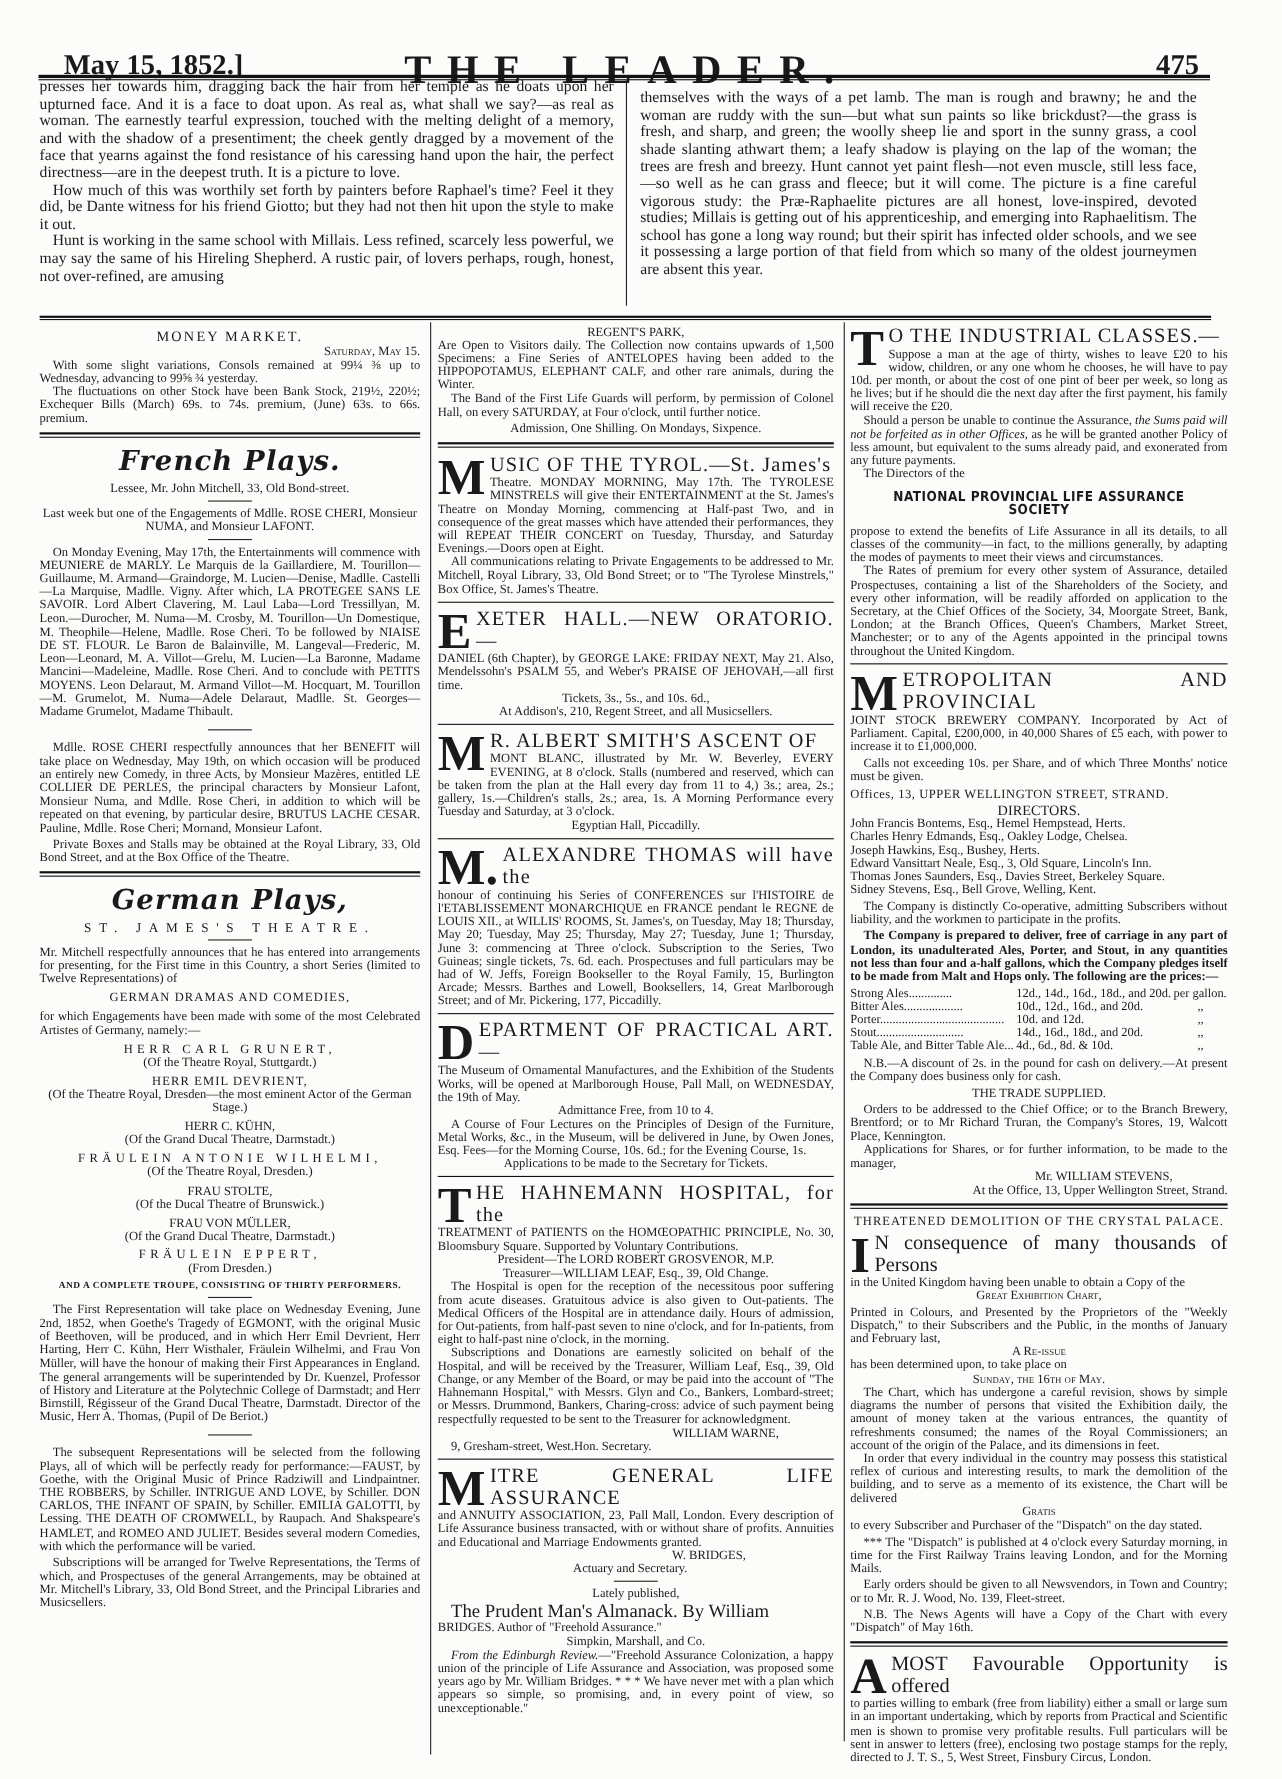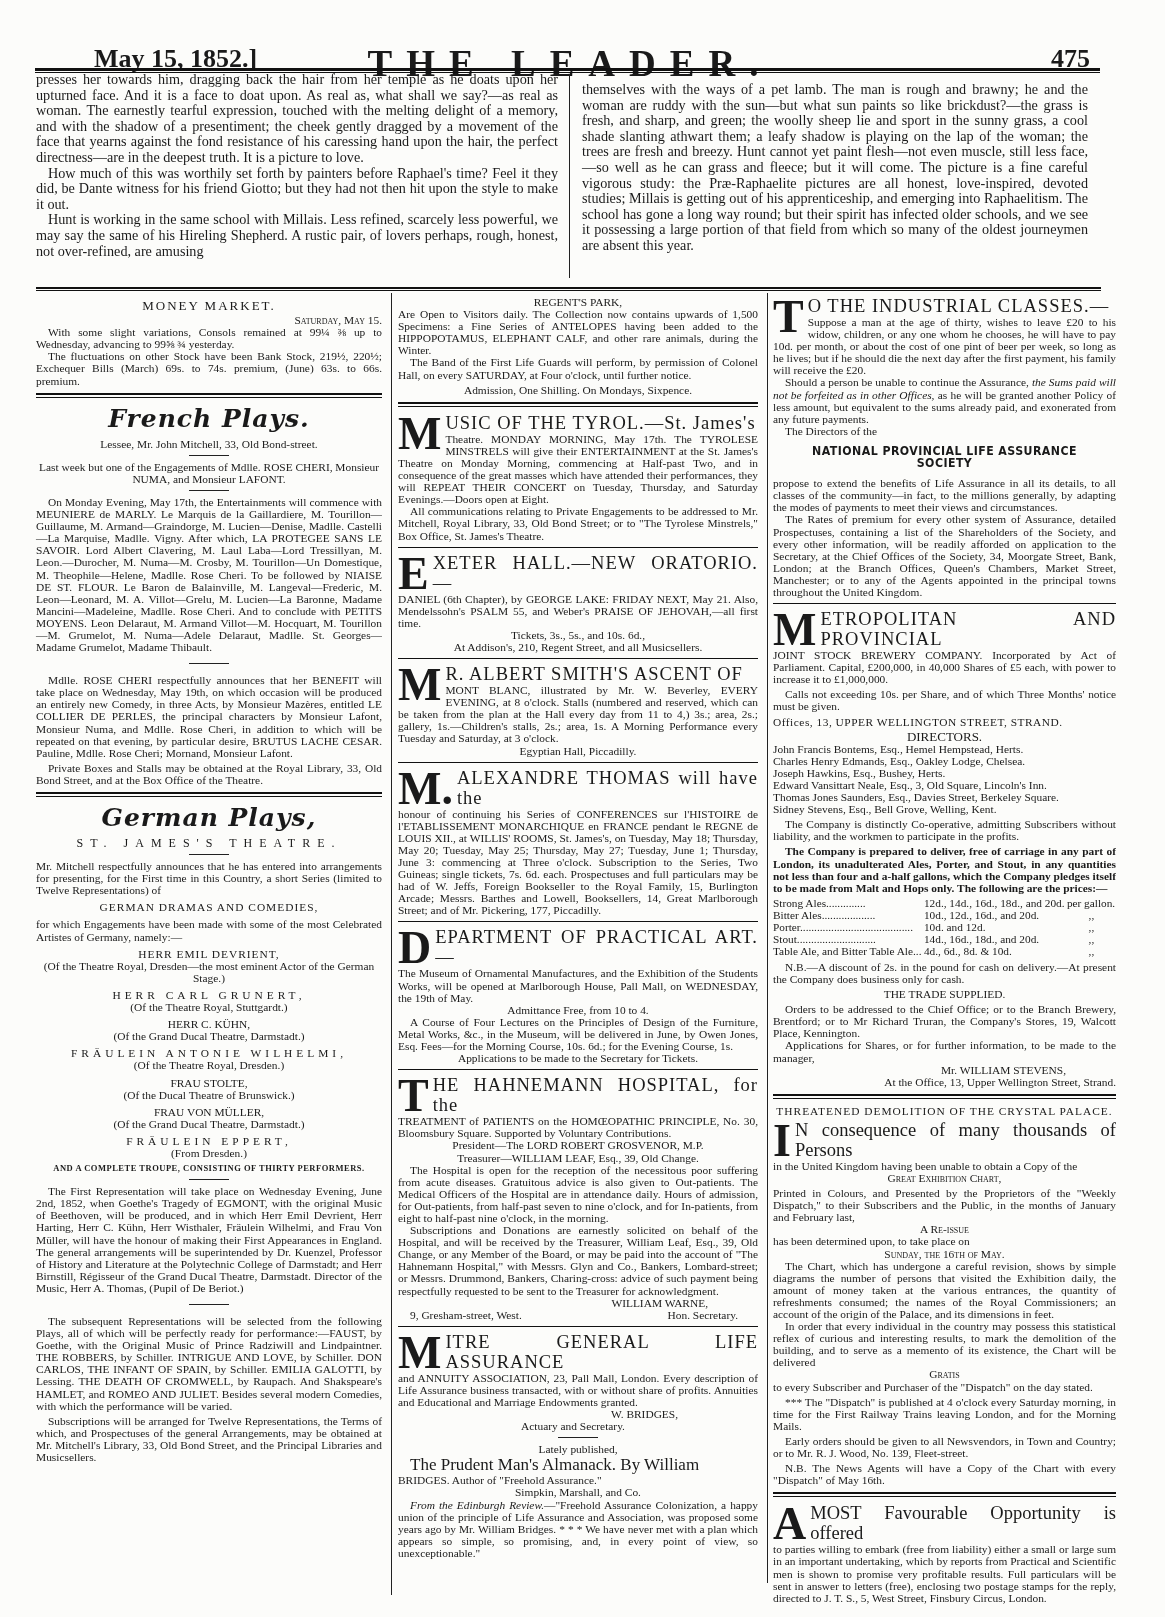--- a/index.html
+++ b/index.html
@@ -1,20 +1,20 @@
 <!DOCTYPE html>
 <html><head>
 <meta charset="utf-8">
 <style>
   * { box-sizing: border-box; margin: 0; padding: 0; }
   html, body { width: 1165px; height: 1617px; background: #fcfcfa; overflow: hidden; }
   body { font-family: "DejaVu Serif", "Liberation Serif", serif; color: #1a1a1a; position: relative; }
 
   .masthead { position: absolute; top: 32px; left: 50px; width: 1040px; height: 40px; }
-  .mast-date { position: absolute; left: 8px; top: 12px; font-family: "Liberation Serif", serif; font-size: 26px; font-weight: bold; margin-left: 36px; }
+  .mast-date { position: absolute; left: 8px; top: 12px; font-family: "Liberation Serif", serif; font-size: 26px; font-weight: bold; }
   .mast-title { position: absolute; left: 0; right: 0; top: 10px; text-align: center; font-family: "Liberation Serif", serif; font-size: 37px; font-weight: bold; letter-spacing: 14px; }
   .mast-page { position: absolute; right: 0; top: 12px; font-family: "Liberation Serif", serif; font-size: 26px; font-weight: bold; }
   .mast-rule { position: absolute; top: 68px; left: 35px; width: 1065px; height: 5px; border-top: 3px solid #111; border-bottom: 1px solid #111; }
 
   .col { position: absolute; font-family: "Liberation Serif", serif; font-size: 11.4px; line-height: 12.1px; text-align: justify; }
   .vrule { position: absolute; width: 1px; background: #222; }
 
   p { text-indent: 12px; }
   p.noind { text-indent: 0; }
   .center { text-align: center; text-indent: 0; }
@@ -84,26 +84,26 @@
   <div class="hr2"></div>
 
   <div>
     <div class="gothic">German Plays,</div>
     <div class="center wide" style="font-size:12px;">ST. JAMES'S THEATRE.</div>
     <div class="short"></div>
     <p class="noind">Mr. Mitchell respectfully announces that he has entered into arrangements for presenting, for the First time in this Country, a short Series (limited to Twelve Representations) of</p>
     <div class="center" style="margin:5px 0; letter-spacing:1px;">GERMAN DRAMAS AND COMEDIES,</div>
     <p class="noind">for which Engagements have been made with some of the most Celebrated Artistes of Germany, namely:—</p>
     <div class="center" style="margin-top:5px;">
+      <div class="spaced">HERR CARL GRUNERT,</div>
+      <div>(Of the Theatre Royal, Stuttgardt.)</div>
+    </div>
+    <div class="center" style="margin-top:5px;">
       <div style="letter-spacing:1px;">HERR EMIL DEVRIENT,</div>
       <div>(Of the Theatre Royal, Dresden—the most eminent Actor of the German Stage.)</div>
-    </div>
-    <div class="center" style="margin-top:5px;">
-      <div class="spaced">HERR CARL GRUNERT,</div>
-      <div>(Of the Theatre Royal, Stuttgardt.)</div>
     </div>
     <div class="center" style="margin-top:5px;text-align:center;">
       <div>HERR C. KÜHN,</div>
       <div>(Of the Grand Ducal Theatre, Darmstadt.)</div>
     </div>
     <div class="center" style="margin-top:5px;">
       <div class="spaced">FRÄULEIN ANTONIE WILHELMI,</div>
       <div>(Of the Theatre Royal, Dresden.)</div>
     </div>
     <div class="center" style="margin-top:5px;">
@@ -182,21 +182,21 @@
 
   <div class="ad">
     <span class="dropcap">T</span>
     <div class="ad-head">HE HAHNEMANN HOSPITAL, for the</div>
     <p class="noind">TREATMENT of PATIENTS on the HOMŒOPATHIC PRINCIPLE, No. 30, Bloomsbury Square. Supported by Voluntary Contributions.</p>
     <div class="center" style="clear:both;">President—The LORD ROBERT GROSVENOR, M.P.</div>
     <div class="center">Treasurer—WILLIAM LEAF, Esq., 39, Old Change.</div>
     <p>The Hospital is open for the reception of the necessitous poor suffering from acute diseases. Gratuitous advice is also given to Out-patients. The Medical Officers of the Hospital are in attendance daily. Hours of admission, for Out-patients, from half-past seven to nine o'clock, and for In-patients, from eight to half-past nine o'clock, in the morning.</p>
     <p>Subscriptions and Donations are earnestly solicited on behalf of the Hospital, and will be received by the Treasurer, William Leaf, Esq., 39, Old Change, or any Member of the Board, or may be paid into the account of "The Hahnemann Hospital," with Messrs. Glyn and Co., Bankers, Lombard-street; or Messrs. Drummond, Bankers, Charing-cross: advice of such payment being respectfully requested to be sent to the Treasurer for acknowledgment.</p>
     <div class="right" style="padding-right:50px;">WILLIAM WARNE,</div>
-    <div style="display:flex; justify-content:space-between; padding:0 20px 0 12px;">
+    <div style="display:flex; justify-content:flex-start; padding:0 20px 0 12px;">
       <span>9, Gresham-street, West.</span>
       <span>Hon. Secretary.</span>
     </div>
   </div>
   <div class="hr1"></div>
 
   <div class="ad">
     <span class="dropcap">M</span>
     <div class="ad-head">ITRE GENERAL LIFE ASSURANCE</div>
     <p class="noind">and ANNUITY ASSOCIATION, 23, Pall Mall, London. Every description of Life Assurance business transacted, with or without share of profits. Annuities and Educational and Marriage Endowments granted.</p>

